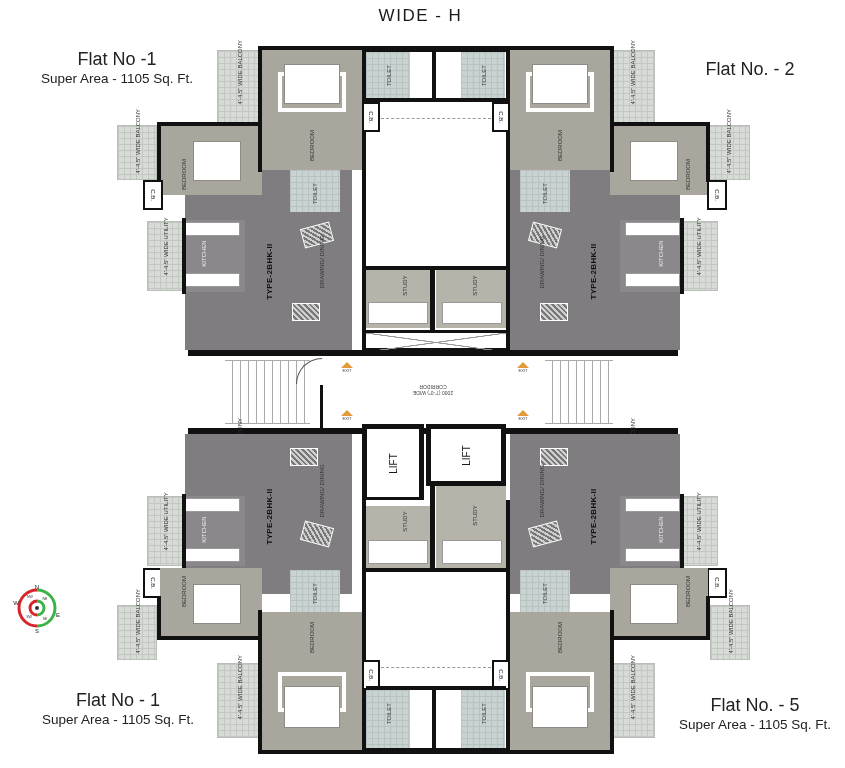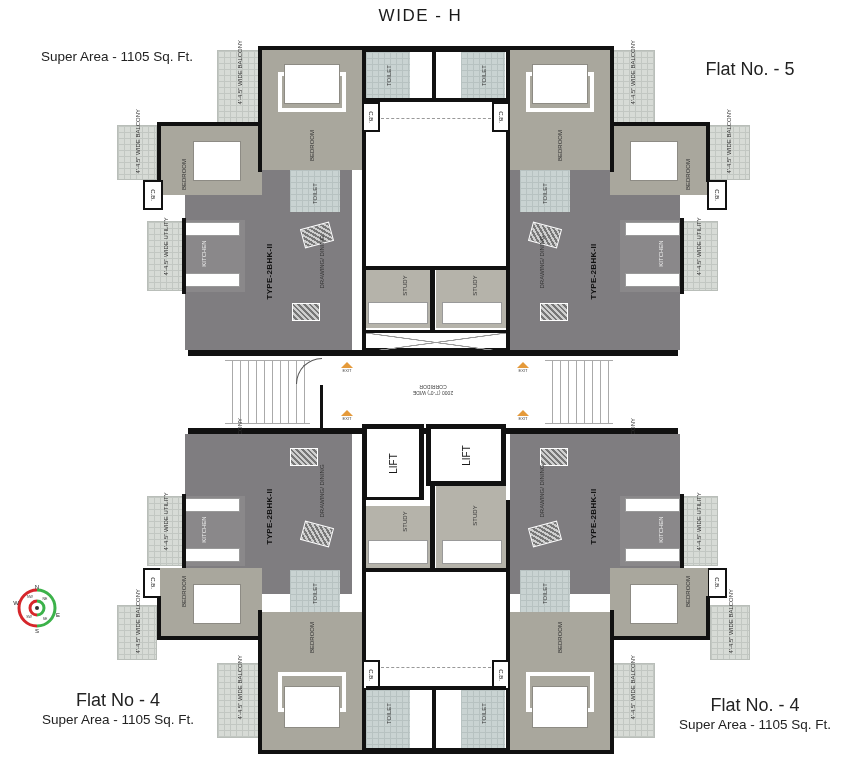--- a/index.html
+++ b/index.html
@@ -38,31 +38,32 @@
   .dashed { position: absolute; border-top: 1px dashed #999; }
   .door-arc { position: absolute; border: 1px solid #555; border-radius: 0 100% 0 0; border-left: none; border-bottom: none; }
   .compass { left: 12px; top: 583px; width: 50px; height: 50px; }
 </style>
 </head>
 <body>
 
 <div class="abs title"><span>WIDE - H</span></div>
 
 <div class="abs flat-label" style="left:12px; top:48px; width:210px;">
+  <span class="fl-name">Flat No -1</span>
   <span class="fl-area">Super Area - 1105  Sq. Ft.</span>
 </div>
 <div class="abs flat-label" style="left:655px; top:58px; width:190px;">
+  <span class="fl-name">Flat No. - 2</span>
+</div>
+<div class="abs flat-label" style="left:18px; top:689px; width:200px;">
+  <span class="fl-name">Flat No - 1</span>
+  <span class="fl-area">Super Area - 1105  Sq. Ft.</span>
+</div>
+<div class="abs flat-label" style="left:665px; top:694px; width:180px;">
   <span class="fl-name">Flat No. - 5</span>
-</div>
-<div class="abs flat-label" style="left:18px; top:689px; width:200px;">
-  <span class="fl-name">Flat No - 4</span>
-  <span class="fl-area">Super Area - 1105  Sq. Ft.</span>
-</div>
-<div class="abs flat-label" style="left:665px; top:694px; width:180px;">
-  <span class="fl-name">Flat No. - 4</span>
   <span class="fl-area">Super Area - 1105  Sq. Ft.</span>
 </div>
 
 <div class="abs" style="left:0; top:0; width:845px; height:768px;">
 
   <div>
 
     <div class="room balcony" style="left:217px; top:50px; width:45px; height:74px;">
         <div class="vlabel" style="left:2px; top:30px; width:40px; transform:rotate(-90deg);">4'-4.5" WIDE BALCONY</div>
       </div>

